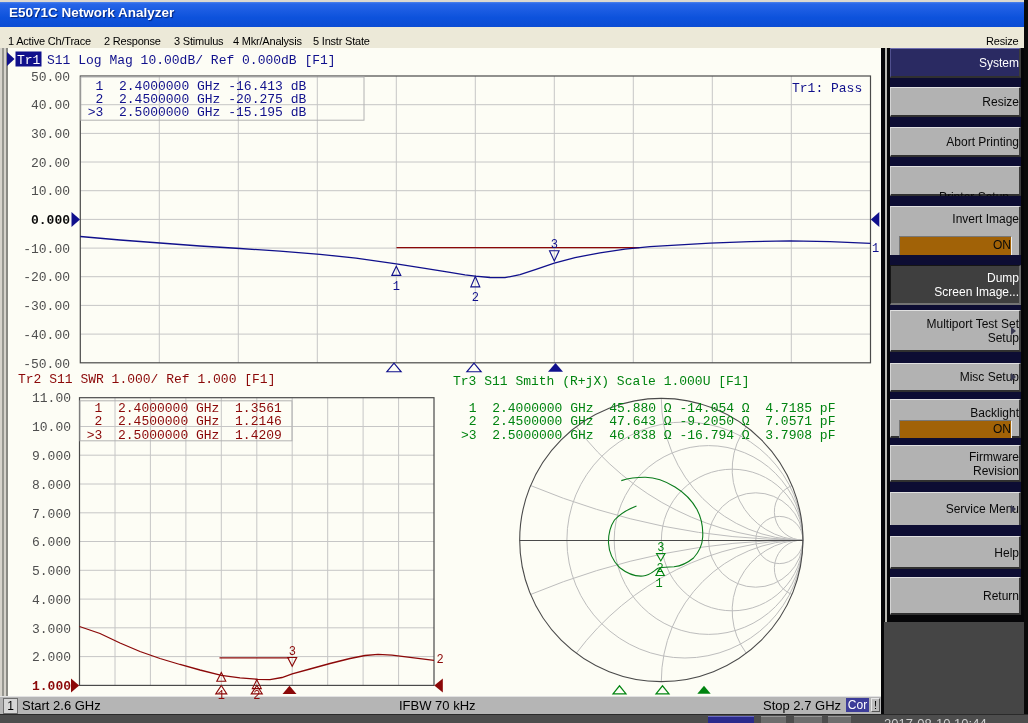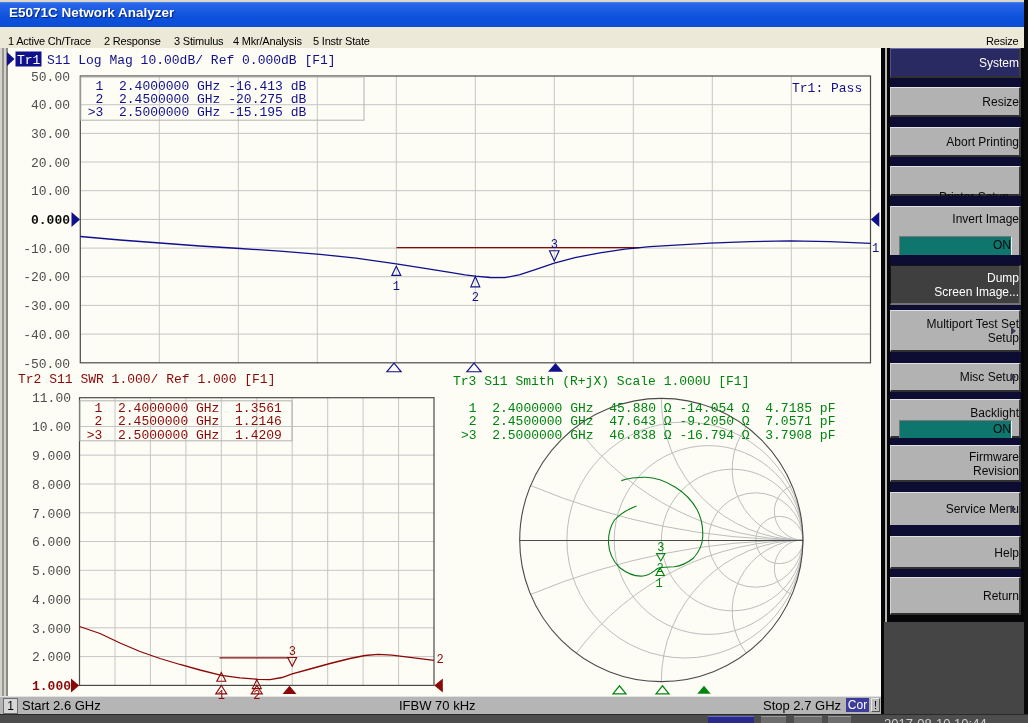--- a/index.html
+++ b/index.html
@@ -20,21 +20,21 @@
   #rightbg{left:881px;top:48px;width:147px;height:666px;background:#060608;}
   #sbframe{left:885px;top:48px;width:2px;height:574px;background:#b8b8b2;}
   #statusbar{left:0;top:696px;width:881px;height:18px;background:#b5b5b5;border-top:1px solid #e2e2e2;
     font-size:13px;color:#000;}
   #bottomstrip{left:0;top:714px;width:1028px;height:9px;background:#4d4d4d;border-top:1px solid #2a2a2a;}
   .btn{position:absolute;left:890px;width:131px;background:#b2b2b2;color:#0a0a0a;
     border-top:1px solid #e0e0e0;border-left:1px solid #d4d4d4;
     border-right:2px solid #3c3c3c;border-bottom:2px solid #303030;
     font-size:12px;text-align:right;box-sizing:border-box;}
   .gap{position:absolute;left:890px;width:131px;background:#0d0d33;}
-  .onbox{position:absolute;left:8px;width:111px;height:17px;background:#0f766e;
+  .onbox{position:absolute;left:8px;width:111px;height:17px;background:#a16207;
     border-top:1px solid #787878;border-left:1px solid #787878;
     border-bottom:1px solid #efefef;border-right:1px solid #efefef;font-size:12px;}
   .arrow{position:absolute;right:3px;width:0;height:0;border-left:5px solid #3a3a52;
     border-top:4px solid transparent;border-bottom:4px solid transparent;}
   svg{position:absolute;left:0;top:0;}
   svg text{font-family:"Liberation Mono",monospace;white-space:pre;}
   .t13{font-size:13px;}
   .t12{font-size:12px;}
   .nv{fill:#10108c;}
   .mr{fill:#8b0808;}

